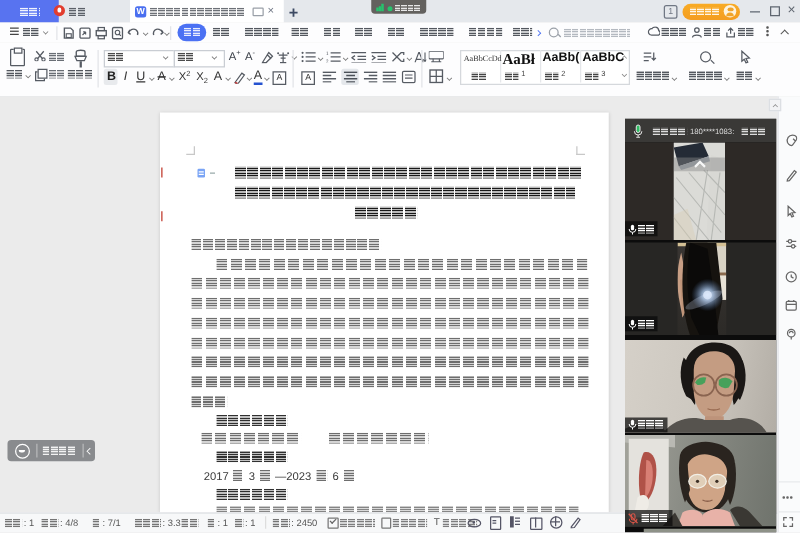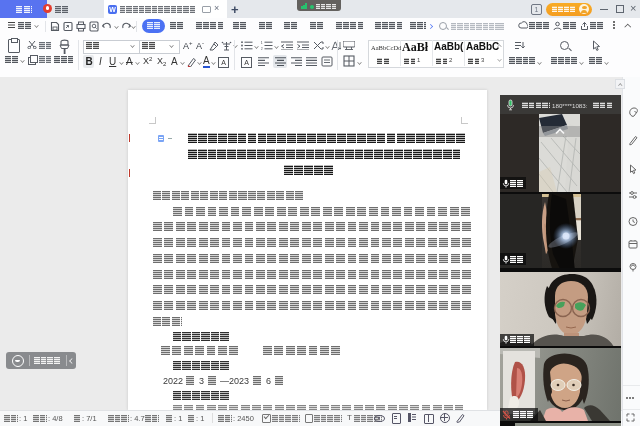--- a/index.html
+++ b/index.html
@@ -289,21 +289,21 @@
 <div class="tx" style="left:153px;top:238.1px;width:318px;height:9px;color:#2b2b2b;--g:8.8px;--p:11.45px;opacity:.68"></div>
 <div class="tx" style="left:153px;top:253.8px;width:318px;height:9px;color:#2b2b2b;--g:8.8px;--p:11.45px;opacity:.68"></div>
 <div class="tx" style="left:153px;top:269.5px;width:318px;height:9px;color:#2b2b2b;--g:8.8px;--p:11.45px;opacity:.68"></div>
 <div class="tx" style="left:153px;top:285.2px;width:318px;height:9px;color:#2b2b2b;--g:8.8px;--p:11.45px;opacity:.68"></div>
 <div class="tx" style="left:153px;top:300.9px;width:318px;height:9px;color:#2b2b2b;--g:8.8px;--p:11.45px;opacity:.68"></div>
 <div class="tx" style="left:153px;top:316.6px;width:29px;height:9px;color:#2b2b2b;--g:8px;--p:9.5px;opacity:.68"></div>
 <div class="tx" style="left:173px;top:331.5px;width:57px;height:9px;color:#0c0c0c;--g:8.3px;--p:9.5px;opacity:.85"></div>
 <div class="tx" style="left:161px;top:346.2px;width:80px;height:9px;color:#2b2b2b;--g:8.8px;--p:11.4px;opacity:.68"></div>
 <div class="tx" style="left:263px;top:346.2px;width:80px;height:9px;color:#2b2b2b;--g:8.8px;--p:11.4px;opacity:.68"></div>
 <div class="tx" style="left:173px;top:361px;width:57px;height:9px;color:#0c0c0c;--g:8.3px;--p:9.5px;opacity:.85"></div>
-<div class="abs" style="left:163px;top:375.5px;font-size:9px;color:#3a3a3a">2022</div>
+<div class="abs" style="left:163px;top:375.5px;font-size:9px;color:#3a3a3a">2017</div>
 <div class="tx" style="left:186px;top:376px;width:9px;height:8.5px;color:#2b2b2b;--g:8px;--p:9px;opacity:.68"></div>
 <div class="abs" style="left:199px;top:375.5px;font-size:9px;color:#3a3a3a">3</div>
 <div class="tx" style="left:208px;top:376px;width:9px;height:8.5px;color:#2b2b2b;--g:8px;--p:9px;opacity:.68"></div>
 <div class="abs" style="left:220px;top:375.5px;font-size:9px;color:#3a3a3a">—2023</div>
 <div class="tx" style="left:253px;top:376px;width:9px;height:8.5px;color:#2b2b2b;--g:8px;--p:9px;opacity:.68"></div>
 <div class="abs" style="left:266px;top:375.5px;font-size:9px;color:#3a3a3a">6</div>
 <div class="tx" style="left:275px;top:376px;width:9px;height:8.5px;color:#2b2b2b;--g:8px;--p:9px;opacity:.68"></div>
 <div class="tx" style="left:173px;top:390.8px;width:57px;height:9px;color:#0c0c0c;--g:8.3px;--p:9.5px;opacity:.85"></div>
 <div class="tx" style="left:173px;top:405.3px;width:290px;height:5px;color:#222;--g:8.8px;--p:11.3px;opacity:.55"></div>
 
@@ -317,21 +317,21 @@
 
 <div class="abs" style="left:0;top:410px;width:640px;height:16px;background:#f7f8f9;border-top:1px solid #e0e2e5"></div>
 <div id="sbtext">
     <div class="tx" style="left:4px;top:414.5px;width:14px;height:7px;color:#555;--g:5.6px;--p:6.7px;opacity:0.8"></div>
     <div class="abs" style="left:19px;top:413.5px;font-size:7.5px;color:#555">: 1</div>
     <div class="tx" style="left:33px;top:414.5px;width:14px;height:7px;color:#555;--g:5.6px;--p:6.7px;opacity:0.8"></div>
     <div class="abs" style="left:48px;top:413.5px;font-size:7.5px;color:#555">: 4/8</div>
     <div class="tx" style="left:74px;top:414.5px;width:7px;height:7px;color:#555;--g:5.6px;--p:6.7px;opacity:0.8"></div>
     <div class="abs" style="left:82px;top:413.5px;font-size:7.5px;color:#555">: 7/1</div>
     <div class="tx" style="left:108px;top:414.5px;width:21px;height:7px;color:#555;--g:5.6px;--p:6.7px;opacity:0.8"></div>
-    <div class="abs" style="left:130px;top:413.5px;font-size:7.5px;color:#555">: 4.7</div>
+    <div class="abs" style="left:130px;top:413.5px;font-size:7.5px;color:#555">: 3.3</div>
     <div class="tx" style="left:145px;top:414.5px;width:14px;height:7px;color:#555;--g:5.6px;--p:6.7px;opacity:0.8"></div>
     <div class="tx" style="left:166px;top:414.5px;width:7px;height:7px;color:#555;--g:5.6px;--p:6.7px;opacity:0.8"></div>
     <div class="abs" style="left:174px;top:413.5px;font-size:7.5px;color:#555">: 1</div>
     <div class="tx" style="left:188px;top:414.5px;width:7px;height:7px;color:#555;--g:5.6px;--p:6.7px;opacity:0.8"></div>
     <div class="abs" style="left:196px;top:413.5px;font-size:7.5px;color:#555">: 1</div>
     <div class="abs" style="left:212px;top:413px;width:1px;height:10px;background:#ddd"></div>
     <div class="tx" style="left:218px;top:414.5px;width:14px;height:7px;color:#555;--g:5.6px;--p:6.7px;opacity:0.8"></div>
     <div class="abs" style="left:233px;top:413.5px;font-size:7.5px;color:#555">: 2450</div>
     <div class="abs" style="left:262px;top:413.5px;width:7px;height:7px;border:1px solid #777;border-radius:1px"></div>
     <div class="abs" style="left:263.5px;top:414.5px;width:3.5px;height:2px;border-left:1px solid #666;border-bottom:1px solid #666;transform:rotate(-45deg)"></div>

